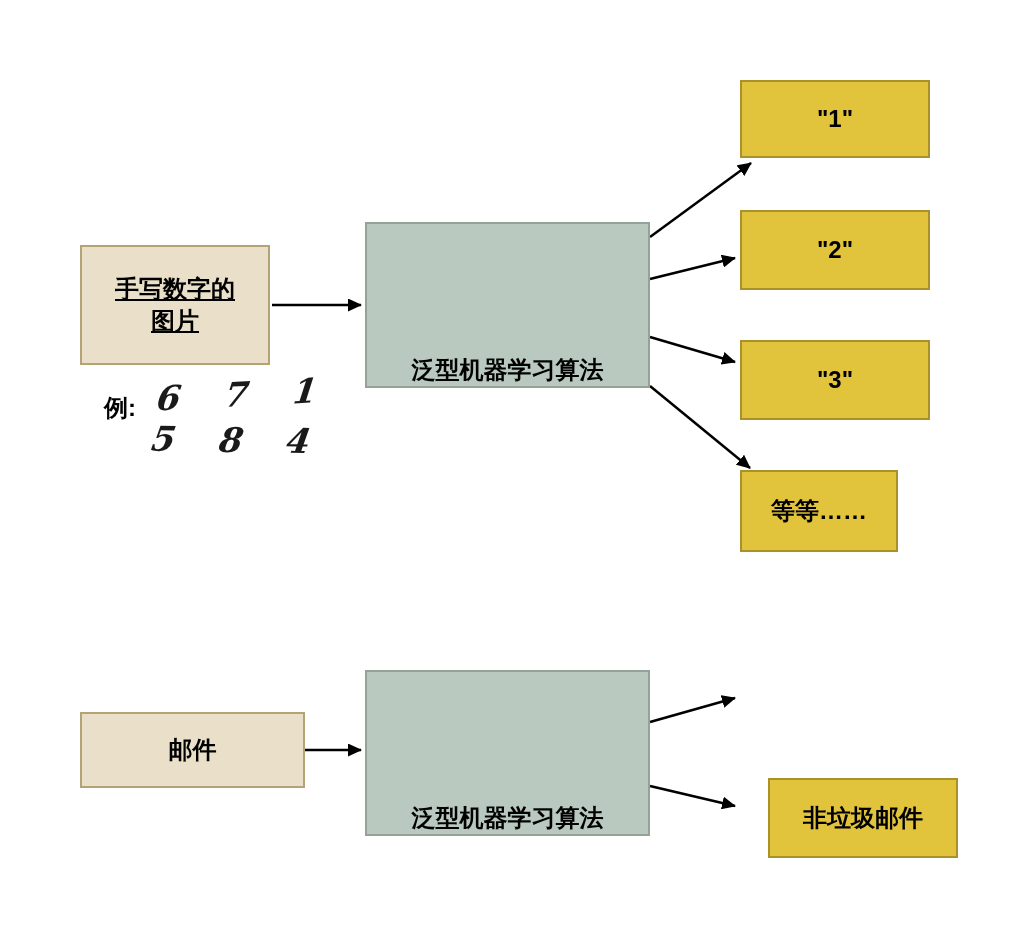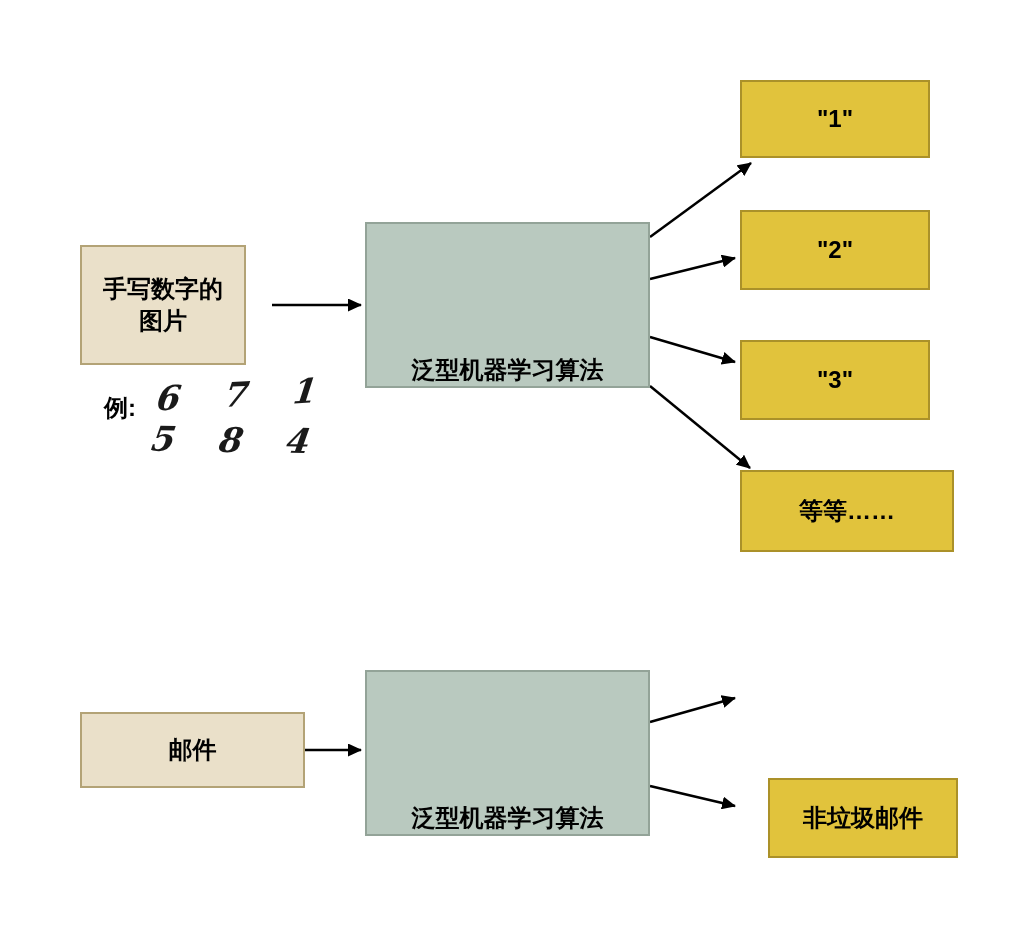--- a/index.html
+++ b/index.html
@@ -40,26 +40,26 @@
   .algo-box {
     background: #b9c9bf;
     border: 2px solid #93a398;
     align-items: flex-end;
   }
   .output-box {
     background: #e1c33c;
     border: 2px solid #ab9129;
   }
   
-  .pos-t-input { left: 80px;  top: 245px; width: 166px; height: 120px; }
+  .pos-t-input { left: 80px;  top: 245px; width: 190px; height: 120px; text-decoration: underline; }
   .pos-t-algo  { left: 365px; top: 222px; width: 285px; height: 166px; }
   .pos-t-out1  { left: 740px; top: 80px;  width: 190px; height: 78px; }
   .pos-t-out2  { left: 740px; top: 210px; width: 190px; height: 80px; }
   .pos-t-out3  { left: 740px; top: 340px; width: 190px; height: 80px; }
-  .pos-t-out4  { left: 740px; top: 470px; width: 214px; height: 82px; }
+  .pos-t-out4  { left: 740px; top: 470px; width: 158px; height: 82px; }
   
   .pos-b-input { left: 80px;  top: 712px; width: 225px; height: 76px; }
   .pos-b-algo  { left: 365px; top: 670px; width: 285px; height: 166px; }
   .pos-b-out1  { left: 740px; top: 650px; width: 190px; height: 78px; }
   .pos-b-out2  { left: 768px; top: 778px; width: 190px; height: 80px; }
   
   .example-label {
     position: absolute;
     left: 104px; top: 392px;
     font-weight: bold;

